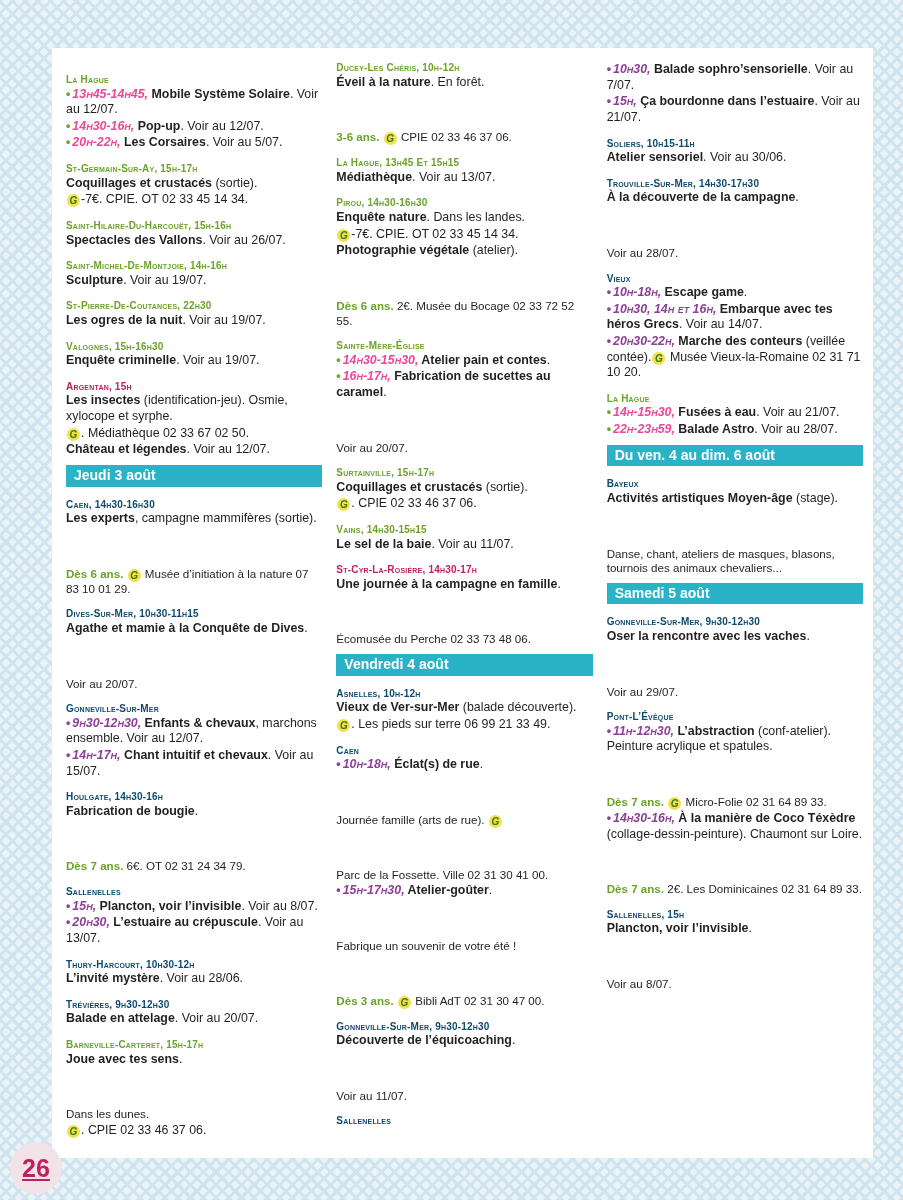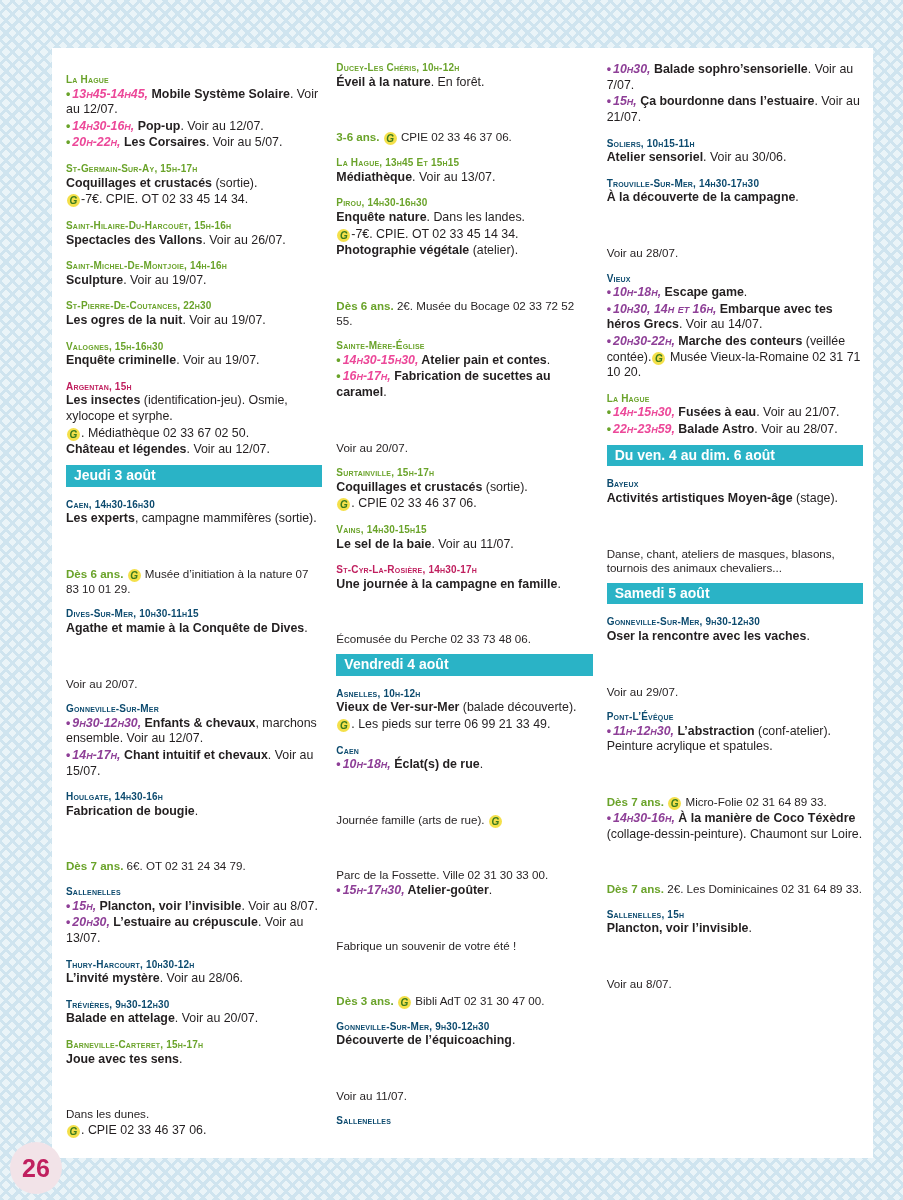--- a/index.html
+++ b/index.html
@@ -35,20 +35,21 @@
   }
   .page-num{
     position:absolute;
     left:10px;bottom:6px;
     width:52px;height:52px;border-radius:50%;
     background:#f2e3e8;
     color:#c0205f;
     font-size:25px;font-weight:bold;
     display:flex;align-items:center;justify-content:center;
     font-family:"Liberation Sans", sans-serif;
+    text-decoration:underline;
   }
 
   
   .town{
     font-weight:bold;
     font-size:10px;
     letter-spacing:.2px;
     margin-top:12px;
     font-variant:small-caps;
     text-transform:capitalize;
@@ -161,21 +162,21 @@
       <div class="town magenta">St-Cyr-la-Rosière, 14h30-17h</div>
       <p class="ev"><b>Une journée à la campagne en famille</b><span>.</span></p>
       <p class="ev sm">Écomusée du Perche 02 33 73 48 06.</p>
       <div class="daybar">Vendredi 4 août</div>
       <div class="town purple">Asnelles, 10h-12h</div>
       <p class="ev"><b>Vieux de Ver-sur-Mer</b><span> (balade découverte).</span></p>
       <p class="ev"><span class="gbadge">G</span><span>. Les pieds sur terre 06 99 21 33 49.</span></p>
       <div class="town purple">Caen</div>
       <p class="ev"><span class="bullet purple"></span><span class="time purple">10h-18h,</span><b> Éclat(s) de rue</b><span>.</span></p>
       <p class="ev sm"><span>Journée famille (arts de rue). </span><span class="gbadge">G</span></p>
-      <p class="ev sm">Parc de la Fossette. Ville 02 31 30 33 00.</p>
+      <p class="ev sm">Parc de la Fossette. Ville 02 31 30 41 00.</p>
       <p class="ev"><span class="bullet purple"></span><span class="time purple">15h-17h30,</span><b> Atelier-goûter</b><span>.</span></p>
       <p class="ev sm">Fabrique un souvenir de votre été !</p>
       <p class="ev sm"><span class="age">Dès 3 ans.</span> <span class="gbadge">G</span><span> Bibli AdT 02 31 30 47 00.</span></p>
       <div class="town purple">Gonneville-sur-Mer, 9h30-12h30</div>
       <p class="ev"><b>Découverte de l’équicoaching</b><span>.</span></p>
       <p class="ev sm">Voir au 11/07.</p>
       <div class="town purple">Sallenelles</div>
       <p class="ev"><span class="bullet purple"></span><span class="time purple">10h30,</span><b> Balade sophro’sensorielle</b><span>. Voir au 7/07.</span></p>
       <p class="ev"><span class="bullet purple"></span><span class="time purple">15h,</span><b> Ça bourdonne dans l’estuaire</b><span>. Voir au 21/07.</span></p>
       <div class="town purple">Soliers, 10h15-11h</div>

